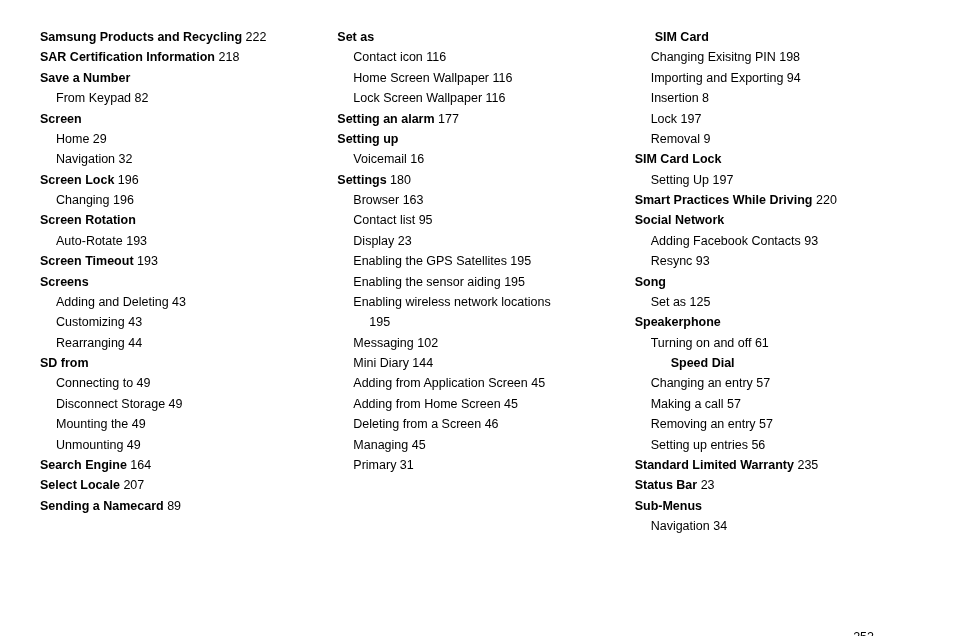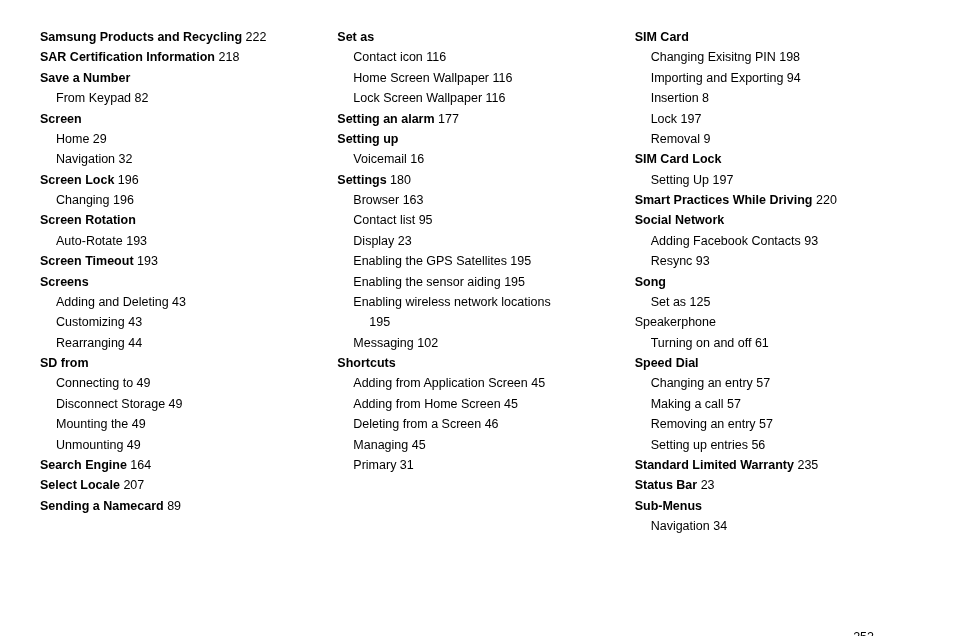--- a/index.html
+++ b/index.html
@@ -88,46 +88,46 @@
         <div class="entry entry-sub">Voicemail&nbsp;16</div>
         <div class="entry"><span style="font-weight: bold;">Settings</span><span style="font-weight: normal;">&nbsp;180</span></div>
         <div class="entry entry-sub">Browser&nbsp;163</div>
         <div class="entry entry-sub">Contact list&nbsp;95</div>
         <div class="entry entry-sub">Display&nbsp;23</div>
         <div class="entry entry-sub">Enabling the GPS Satellites&nbsp;195</div>
         <div class="entry entry-sub">Enabling the sensor aiding&nbsp;195</div>
         <div class="entry entry-sub">Enabling wireless network locations</div>
         <div class="entry" style="padding-left: 32px;">195</div>
         <div class="entry entry-sub">Messaging&nbsp;102</div>
-        <div class="entry"><span style="font-weight: bold;">Shortcuts</span></div>
+        <div class="entry entry-sub">Mini Diary&nbsp;144</div>
         <div class="entry entry-sub">Adding from Application Screen&nbsp;45</div>
         <div class="entry entry-sub">Adding from Home Screen&nbsp;45</div>
         <div class="entry entry-sub">Deleting from a Screen&nbsp;46</div>
         <div class="entry entry-sub">Managing&nbsp;45</div>
         <div class="entry entry-sub">Primary&nbsp;31</div>
       </div>
 
     <div class="column" id="col3-render">
-        <div class="entry"><span style="font-weight: bold;">SIM Card</span></div>
+        <div class="entry"><span style="font-weight: bold; margin-left: 20px;">SIM Card</span></div>
         <div class="entry entry-sub">Changing Exisitng PIN&nbsp;198</div>
         <div class="entry entry-sub">Importing and Exporting&nbsp;94</div>
         <div class="entry entry-sub">Insertion&nbsp;8</div>
         <div class="entry entry-sub">Lock&nbsp;197</div>
         <div class="entry entry-sub">Removal&nbsp;9</div>
         <div class="entry"><span style="font-weight: bold;">SIM Card Lock</span></div>
         <div class="entry entry-sub">Setting Up&nbsp;197</div>
         <div class="entry"><span style="font-weight: bold;">Smart Practices While Driving</span><span style="font-weight: normal;">&nbsp;220</span></div>
         <div class="entry"><span style="font-weight: bold;">Social Network</span></div>
         <div class="entry entry-sub">Adding Facebook Contacts&nbsp;93</div>
         <div class="entry entry-sub">Resync&nbsp;93</div>
         <div class="entry"><span style="font-weight: bold;">Song</span></div>
         <div class="entry entry-sub">Set as&nbsp;125</div>
-        <div class="entry"><span style="font-weight: normal;">Speakerphone</span></div>
+        <div class="entry"><span style="font-weight: bold;">Speakerphone</span></div>
         <div class="entry entry-sub">Turning on and off&nbsp;61</div>
-        <div class="entry"><span style="font-weight: bold;">Speed Dial</span></div>
+        <div class="entry"><span style="font-weight: bold; margin-left: 36px;">Speed Dial</span></div>
         <div class="entry entry-sub">Changing an entry&nbsp;57</div>
         <div class="entry entry-sub">Making a call&nbsp;57</div>
         <div class="entry entry-sub">Removing an entry&nbsp;57</div>
         <div class="entry entry-sub">Setting up entries&nbsp;56</div>
         <div class="entry"><span style="font-weight: bold;">Standard Limited Warranty</span><span style="font-weight: normal;">&nbsp;235</span></div>
         <div class="entry"><span style="font-weight: bold;">Status Bar</span><span style="font-weight: normal;">&nbsp;23</span></div>
         <div class="entry"><span style="font-weight: bold;">Sub-Menus</span></div>
         <div class="entry entry-sub">Navigation&nbsp;34</div>
       </div>
   </div>

